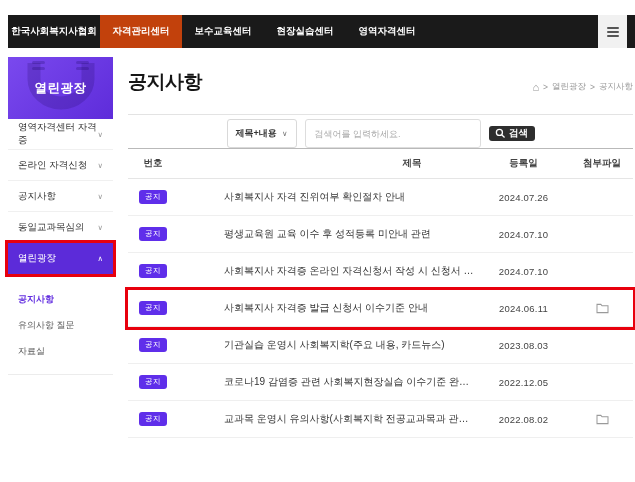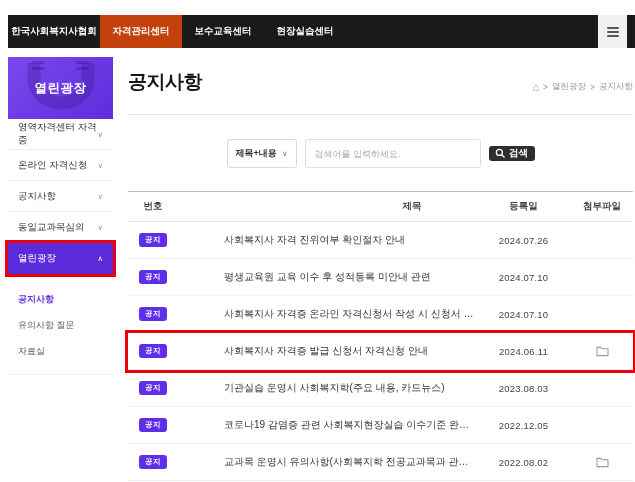--- a/index.html
+++ b/index.html
@@ -28,47 +28,48 @@
   .sub-item.active{color:#6430e0;font-weight:bold}
 
   
   .content{position:absolute;left:128px;top:57px;width:505px}
   .main-head{position:relative;height:58px;border-bottom:1px solid #e3e3e3}
   .main-head h1{font-size:19px;color:#151515;padding-top:12px;letter-spacing:-.5px}
   .breadcrumb{position:absolute;right:0;top:24px;font-size:8.5px;color:#999;display:flex;align-items:center;gap:4px;white-space:nowrap}
   .breadcrumb .home{font-size:11px;line-height:1;cursor:pointer}
   .breadcrumb .crumb{cursor:pointer}
 
-  .search-bar{display:flex;justify-content:center;align-items:center;gap:8px;margin-top:24px;height:29px}
+  .search-bar{display:flex;justify-content:center;align-items:center;gap:8px;margin-top:4px;height:29px}
   .select{width:70px;height:29px;border:1px solid #d9d9d9;border-radius:3px;display:flex;align-items:center;justify-content:space-between;padding:0 8px;font-size:9px;color:#333;font-weight:bold;background:#fff;cursor:pointer}
   .select .chev{color:#777;font-size:7.5px;font-weight:normal}
   .search-input{width:176px;height:29px;border:1px solid #ddd;border-radius:3px;padding:0 9px;font-size:9px;color:#333;outline:none}
   .search-input::placeholder{color:#aaa}
   .search-btn{width:46px;height:15px;background:#2e2e2e;color:#fff;border:none;border-radius:3px;font-size:9.5px;font-weight:bold;display:flex;align-items:center;justify-content:center;gap:3px;cursor:pointer}
 
-  .board{margin-top:23px;border-top:1px solid #b9b9b9}
+  .board{border-top:1px solid #b9b9b9}
   .thead,.row{display:grid;grid-template-columns:50px 1fr 95px 62px;align-items:center}
   .thead{height:30px;border-bottom:1px solid #e5e5e5;font-size:9.5px;color:#444;font-weight:bold}
   .thead span{text-align:center}
   .thead .th-title{padding-left:170px}
   .row{height:37px;border-bottom:1px solid #efefef;cursor:pointer;background:#fff}
   .row.highlighted{outline:3px solid #e8000d;position:relative;z-index:2}
-  .badge{justify-self:center;background:#5f2eea;color:#fff;font-size:7.5px;line-height:1;padding:3.5px 6px;border-radius:3px;font-weight:bold;letter-spacing:.5px}
+  .badge{justify-self:center;background:#5f2eea;color:#fff;font-size:7.5px;line-height:1;padding:3.5px 6px;border-radius:3px;font-weight:normal;letter-spacing:.5px}
   .row .title{font-size:10px;color:#333;padding-left:46px;white-space:nowrap;overflow:hidden;text-overflow:ellipsis}
   .row .date{text-align:center;font-size:9.5px;color:#444;letter-spacing:.2px}
   .row .attach{text-align:center;line-height:0}
 </style>
 </head>
 <body>
 
 <header class="topnav">
   <div class="nav-item first">한국사회복지사협회</div>
   <div class="nav-item active">자격관리센터</div>
   <div class="nav-item">보수교육센터</div>
   <div class="nav-item">현장실습센터</div>
+  <div class="nav-item">영역자격센터</div>
   <button class="menu-btn">
     <span class="hamburger">
         <i></i>
         <i></i>
         <i></i>
       </span>
   </button>
 </header>
 
 <aside class="sidebar">
@@ -157,21 +158,21 @@
       <span class="attach"></span>
     </div>
     <div class="row">
       <span class="badge">공지</span>
       <span class="title">사회복지사 자격증 온라인 자격신청서 작성 시 신청서 제출 불가 및 안내문 확인 팝업 관련</span>
       <span class="date">2024.07.10</span>
       <span class="attach"></span>
     </div>
     <div class="row highlighted">
       <span class="badge">공지</span>
-      <span class="title">사회복지사 자격증 발급 신청서 자격신청 안내</span>
+      <span class="title">사회복지사 자격증 발급 신청서 이수기준 안내</span>
       <span class="date">2024.06.11</span>
       <span class="attach"><svg viewBox="0 0 14 12" width="13" height="11">
             <path d="M1 1.5h4.2l1.3 1.6H13v7.4H1z" fill="none" stroke="#9a9a9a" stroke-width="1.1"></path>
           </svg></span>
     </div>
     <div class="row">
       <span class="badge">공지</span>
       <span class="title">기관실습 운영시 사회복지학(주요 내용, 카드뉴스)</span>
       <span class="date">2023.08.03</span>
       <span class="attach"></span>

